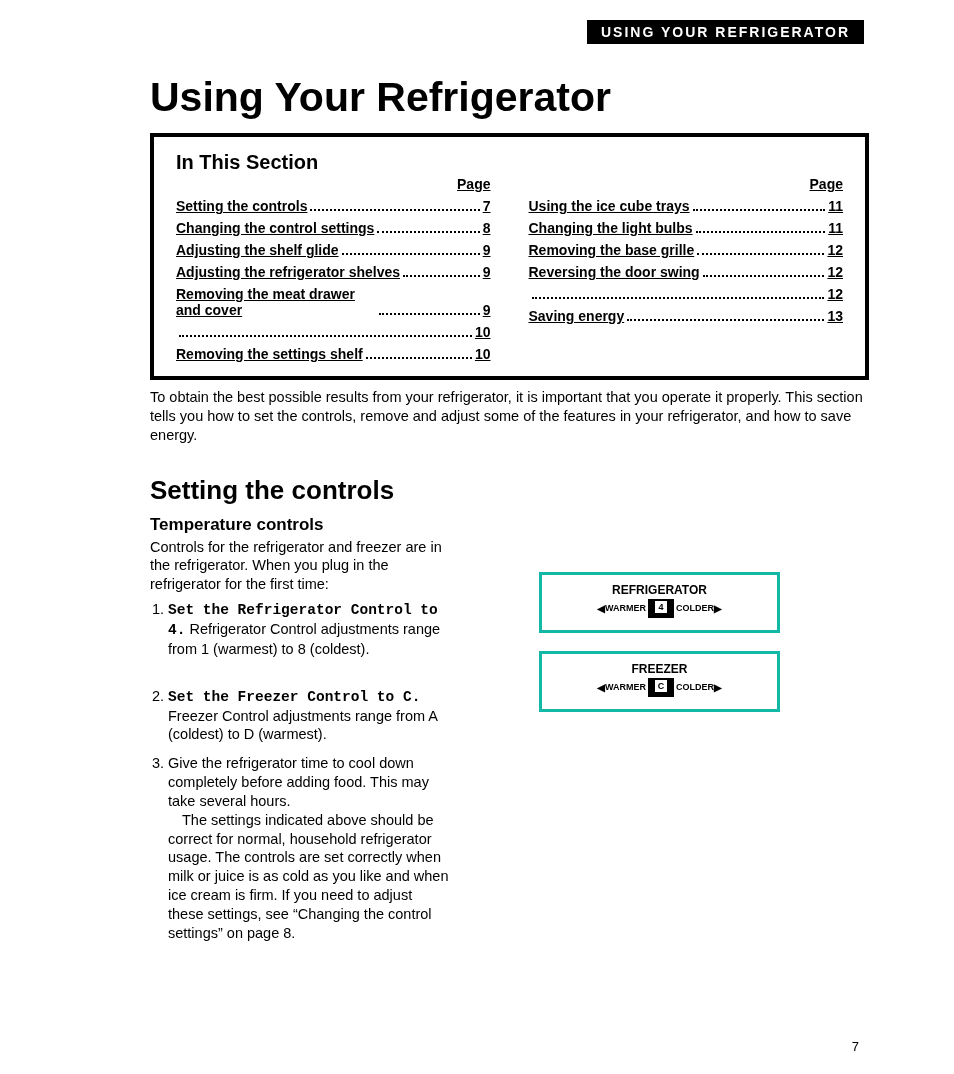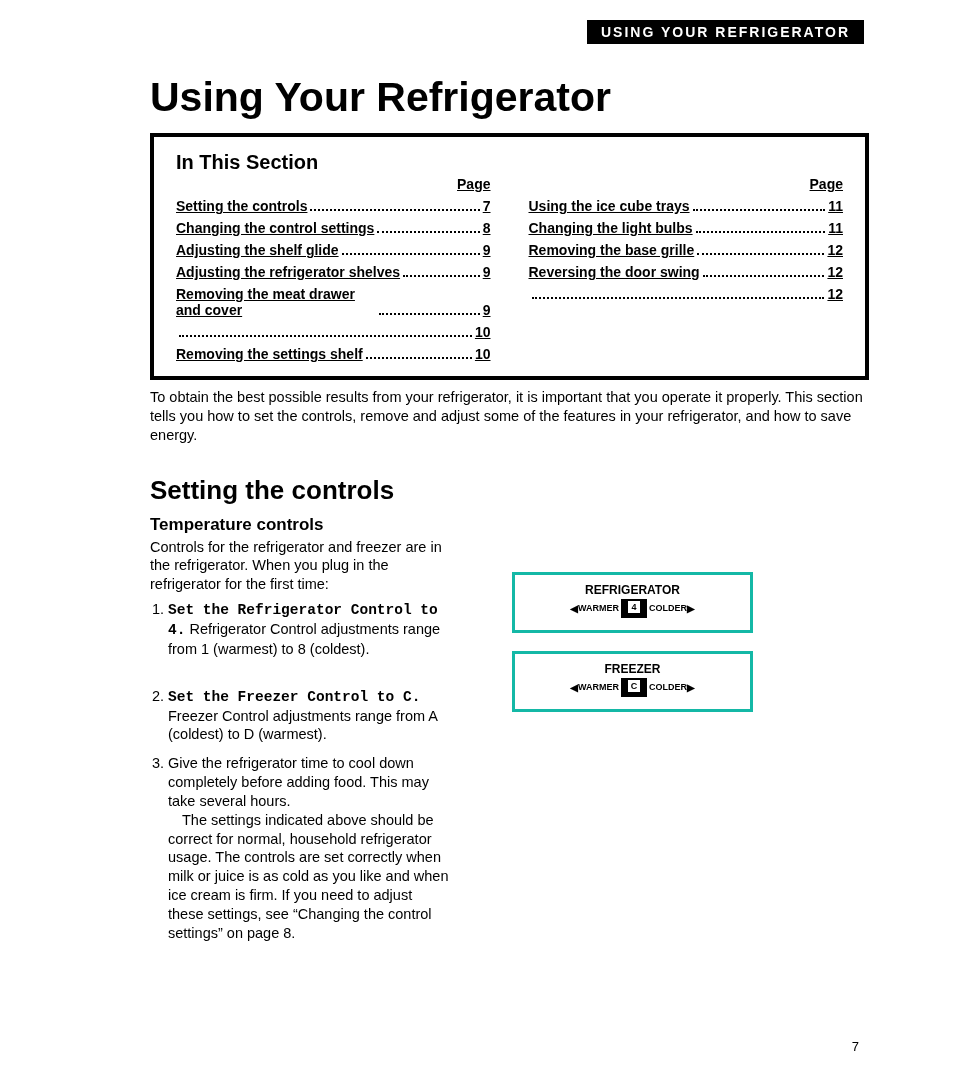--- a/index.html
+++ b/index.html
@@ -82,21 +82,21 @@
     font-weight: 900;
     margin: 20px 0 2px 0;
   }
   h3.sub {
     font-size: 17px;
     font-weight: 900;
     margin: 6px 0 2px 0;
   }
   .body-cols {
     display: flex;
-    gap: 62px;
+    gap: 89px;
   }
   .body-left {
     width: 300px;
     font-size: 14.5px;
     line-height: 1.3;
   }
   .body-right {
     flex: 1;
     padding-top: 64px;
   }
@@ -224,20 +224,25 @@
             <span class="toc-page">12</span>
           </div>
         <div class="toc-row">
             <span class="toc-label">Reversing the door swing</span>
             <span class="toc-dots"></span>
             <span class="toc-page">12</span>
           </div>
         <div class="toc-row">
             <span class="toc-dots"></span>
             <span class="toc-page">12</span>
+          </div>
+        <div class="toc-row">
+            <span class="toc-label">Saving energy</span>
+            <span class="toc-dots"></span>
+            <span class="toc-page">13</span>
           </div>
       </div>
     </div>
   </div>
 
   <p class="intro">To obtain the best possible results from your refrigerator, it is important that you operate it properly. This section tells you how to set the controls, remove and adjust some of the features in your refrigerator, and how to save energy.</p>
 
   <h2 class="section">Setting the controls</h2>
 
   <div class="body-cols">

